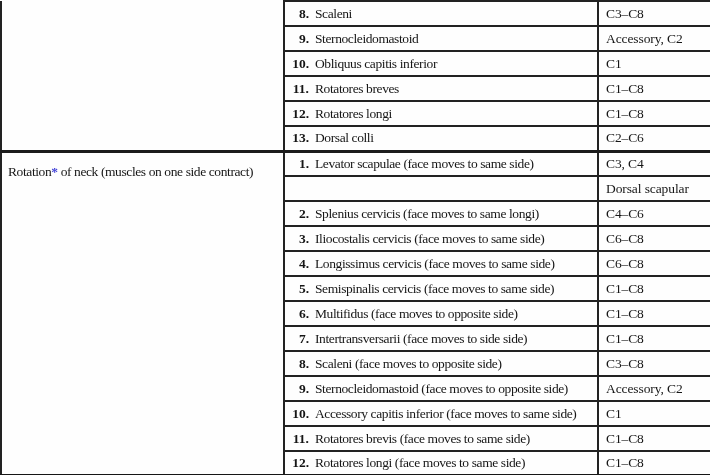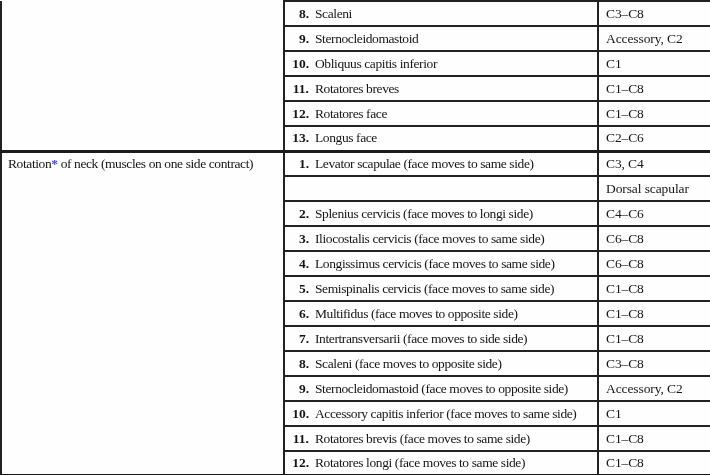--- a/index.html
+++ b/index.html
@@ -29,21 +29,21 @@
   tr { height: 25px; }
   td {
     border: 2px solid #222222;
     padding: 0;
     overflow: hidden;
     white-space: nowrap;
     vertical-align: middle;
   }
   td.action-cell {
     vertical-align: top;
-    padding: 3px 2px 0 6px;
+    padding: 11px 2px 0 6px;
     letter-spacing: -0.4px;
     line-height: 1.25;
   }
   td.action-cell.continued { border-top: 0; }
   tr.section-start td { border-top: 3px solid #1c1c1c; }
   td.muscle-cell { padding-left: 3px; }
   td.nerve-cell  { padding-left: 7px; letter-spacing: -0.1px; }
   .num {
     display: inline-block;
     min-width: 21px;
@@ -77,38 +77,38 @@
         </tr>
         <tr>
           <td class="muscle-cell"><span class="num">10.</span><span class="muscle-name">Obliquus capitis inferior</span></td>
           <td class="nerve-cell"><span>C1</span></td>
         </tr>
         <tr>
           <td class="muscle-cell"><span class="num">11.</span><span class="muscle-name">Rotatores breves</span></td>
           <td class="nerve-cell"><span>C1–C8</span></td>
         </tr>
         <tr>
-          <td class="muscle-cell"><span class="num">12.</span><span class="muscle-name">Rotatores face</span></td>
+          <td class="muscle-cell"><span class="num">12.</span><span class="muscle-name">Rotatores longi</span></td>
           <td class="nerve-cell"><span>C1–C8</span></td>
         </tr>
         <tr>
-          <td class="muscle-cell"><span class="num">13.</span><span class="muscle-name">Longus face</span></td>
+          <td class="muscle-cell"><span class="num">13.</span><span class="muscle-name">Dorsal colli</span></td>
           <td class="nerve-cell"><span>C2–C6</span></td>
         </tr>
         <tr class="section-start">
           <td class="action-cell" rowspan="13"><span>Rotation</span><span class="marker" style="color: rgb(70, 70, 216);">*</span><span> of neck (muscles on one side contract)</span></td>
           <td class="muscle-cell"><span class="num">1.</span><span class="muscle-name">Levator scapulae (face moves to same side)</span></td>
           <td class="nerve-cell"><span>C3, C4</span></td>
         </tr>
         <tr>
           <td class="muscle-cell"><span class="num"></span><span class="muscle-name"></span></td>
           <td class="nerve-cell"><span>Dorsal scapular</span></td>
         </tr>
         <tr>
-          <td class="muscle-cell"><span class="num">2.</span><span class="muscle-name">Splenius cervicis (face moves to longi side)</span></td>
+          <td class="muscle-cell"><span class="num">2.</span><span class="muscle-name">Splenius cervicis (face moves to same longi)</span></td>
           <td class="nerve-cell"><span>C4–C6</span></td>
         </tr>
         <tr>
           <td class="muscle-cell"><span class="num">3.</span><span class="muscle-name">Iliocostalis cervicis (face moves to same side)</span></td>
           <td class="nerve-cell"><span>C6–C8</span></td>
         </tr>
         <tr>
           <td class="muscle-cell"><span class="num">4.</span><span class="muscle-name">Longissimus cervicis (face moves to same side)</span></td>
           <td class="nerve-cell"><span>C6–C8</span></td>
         </tr>

